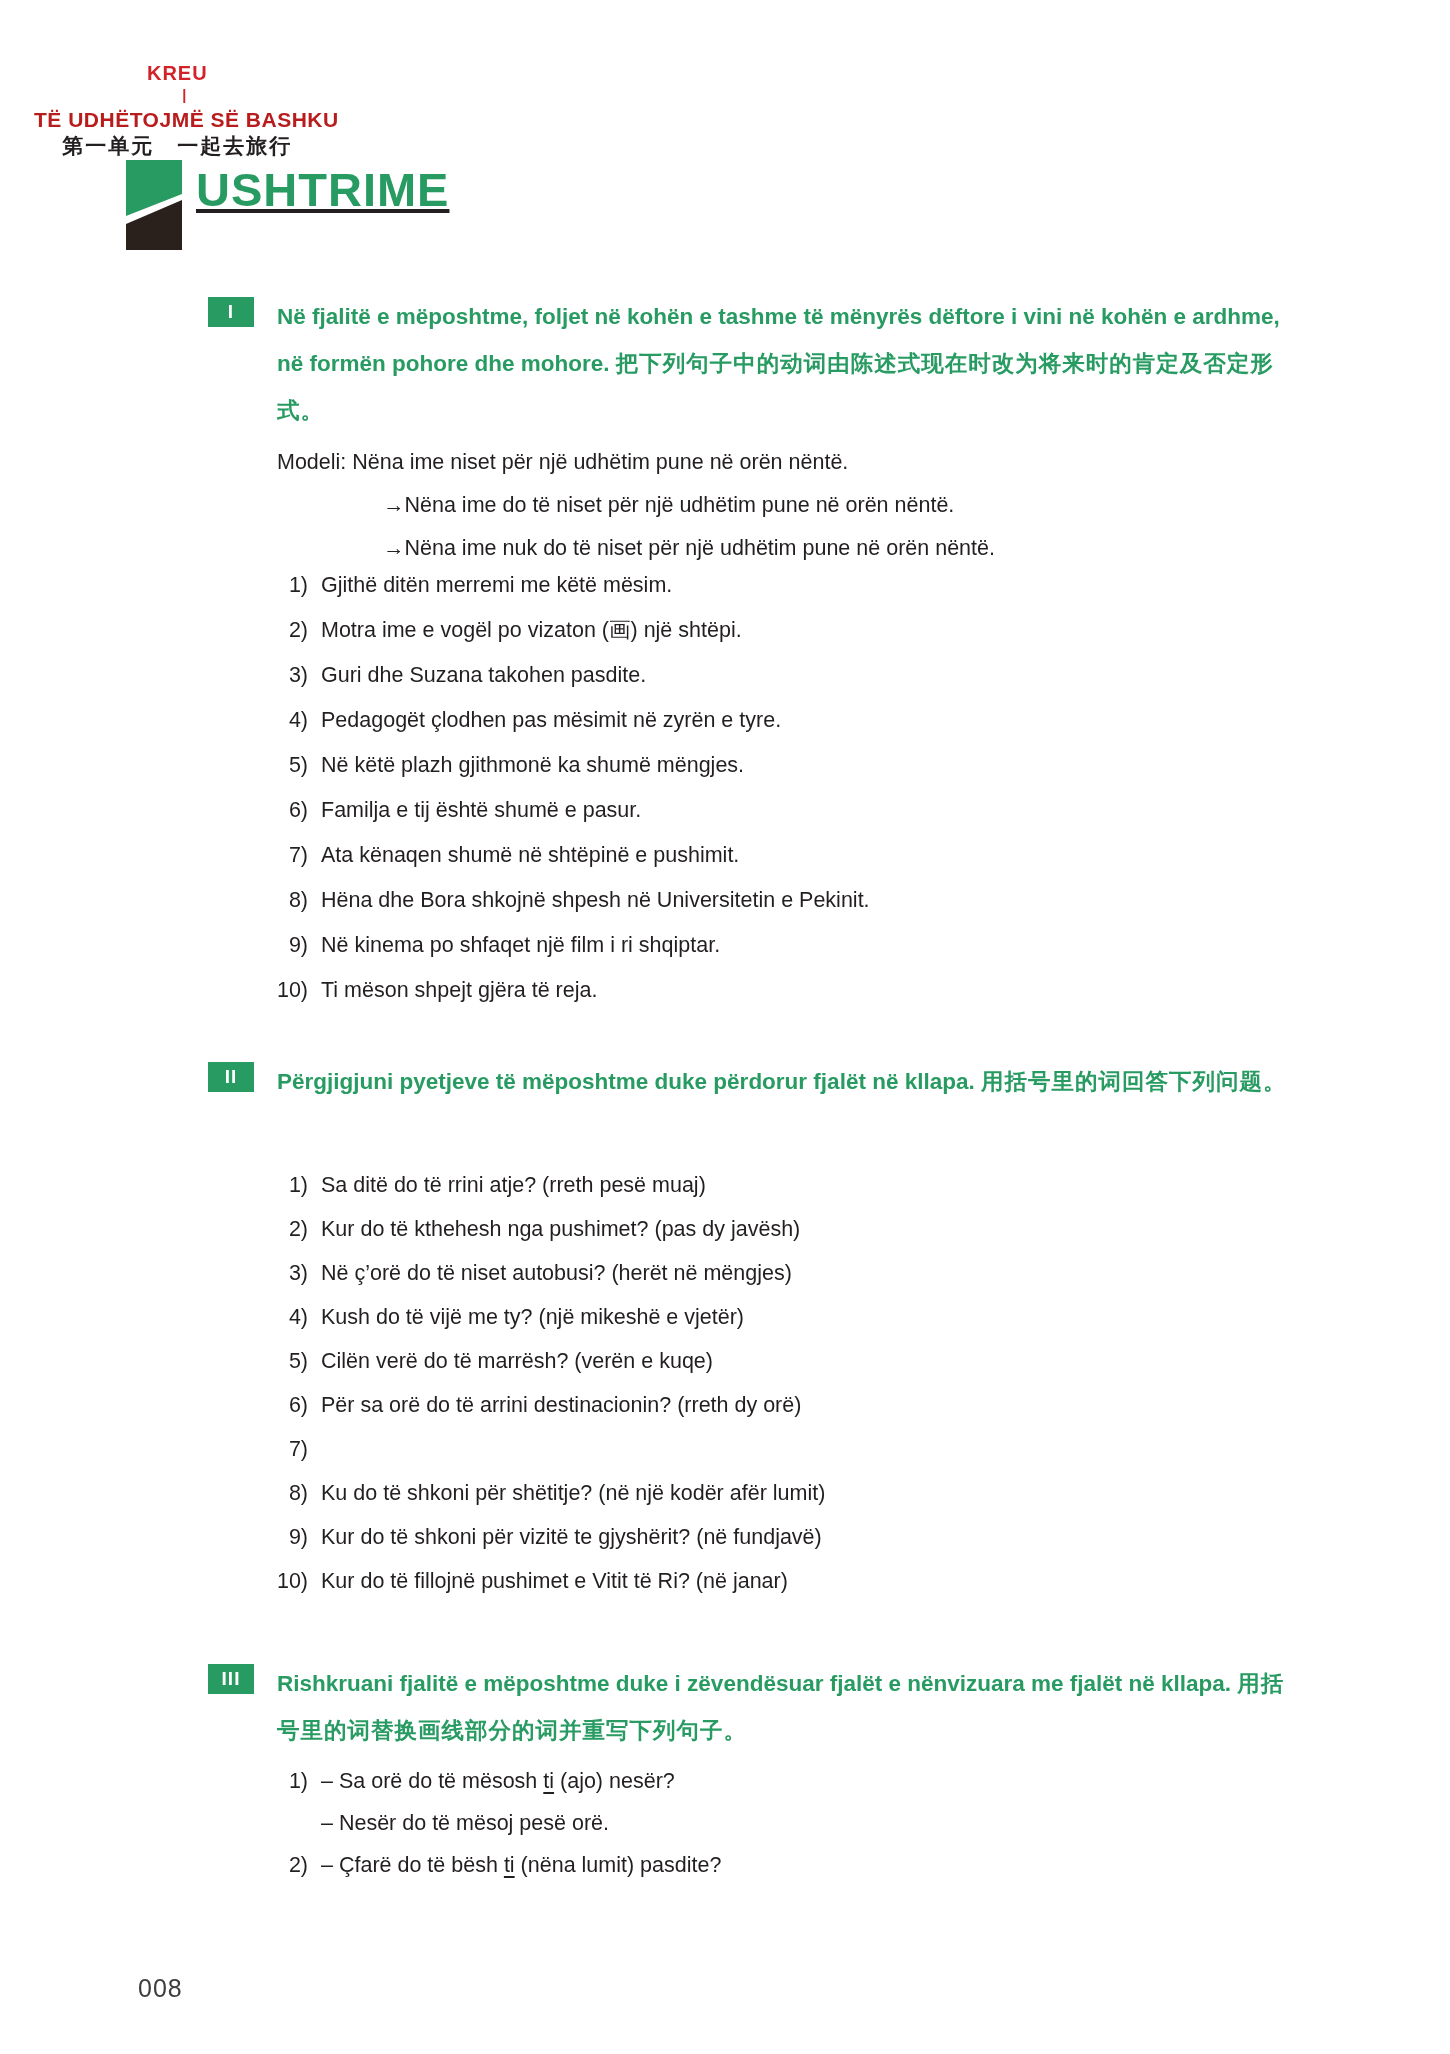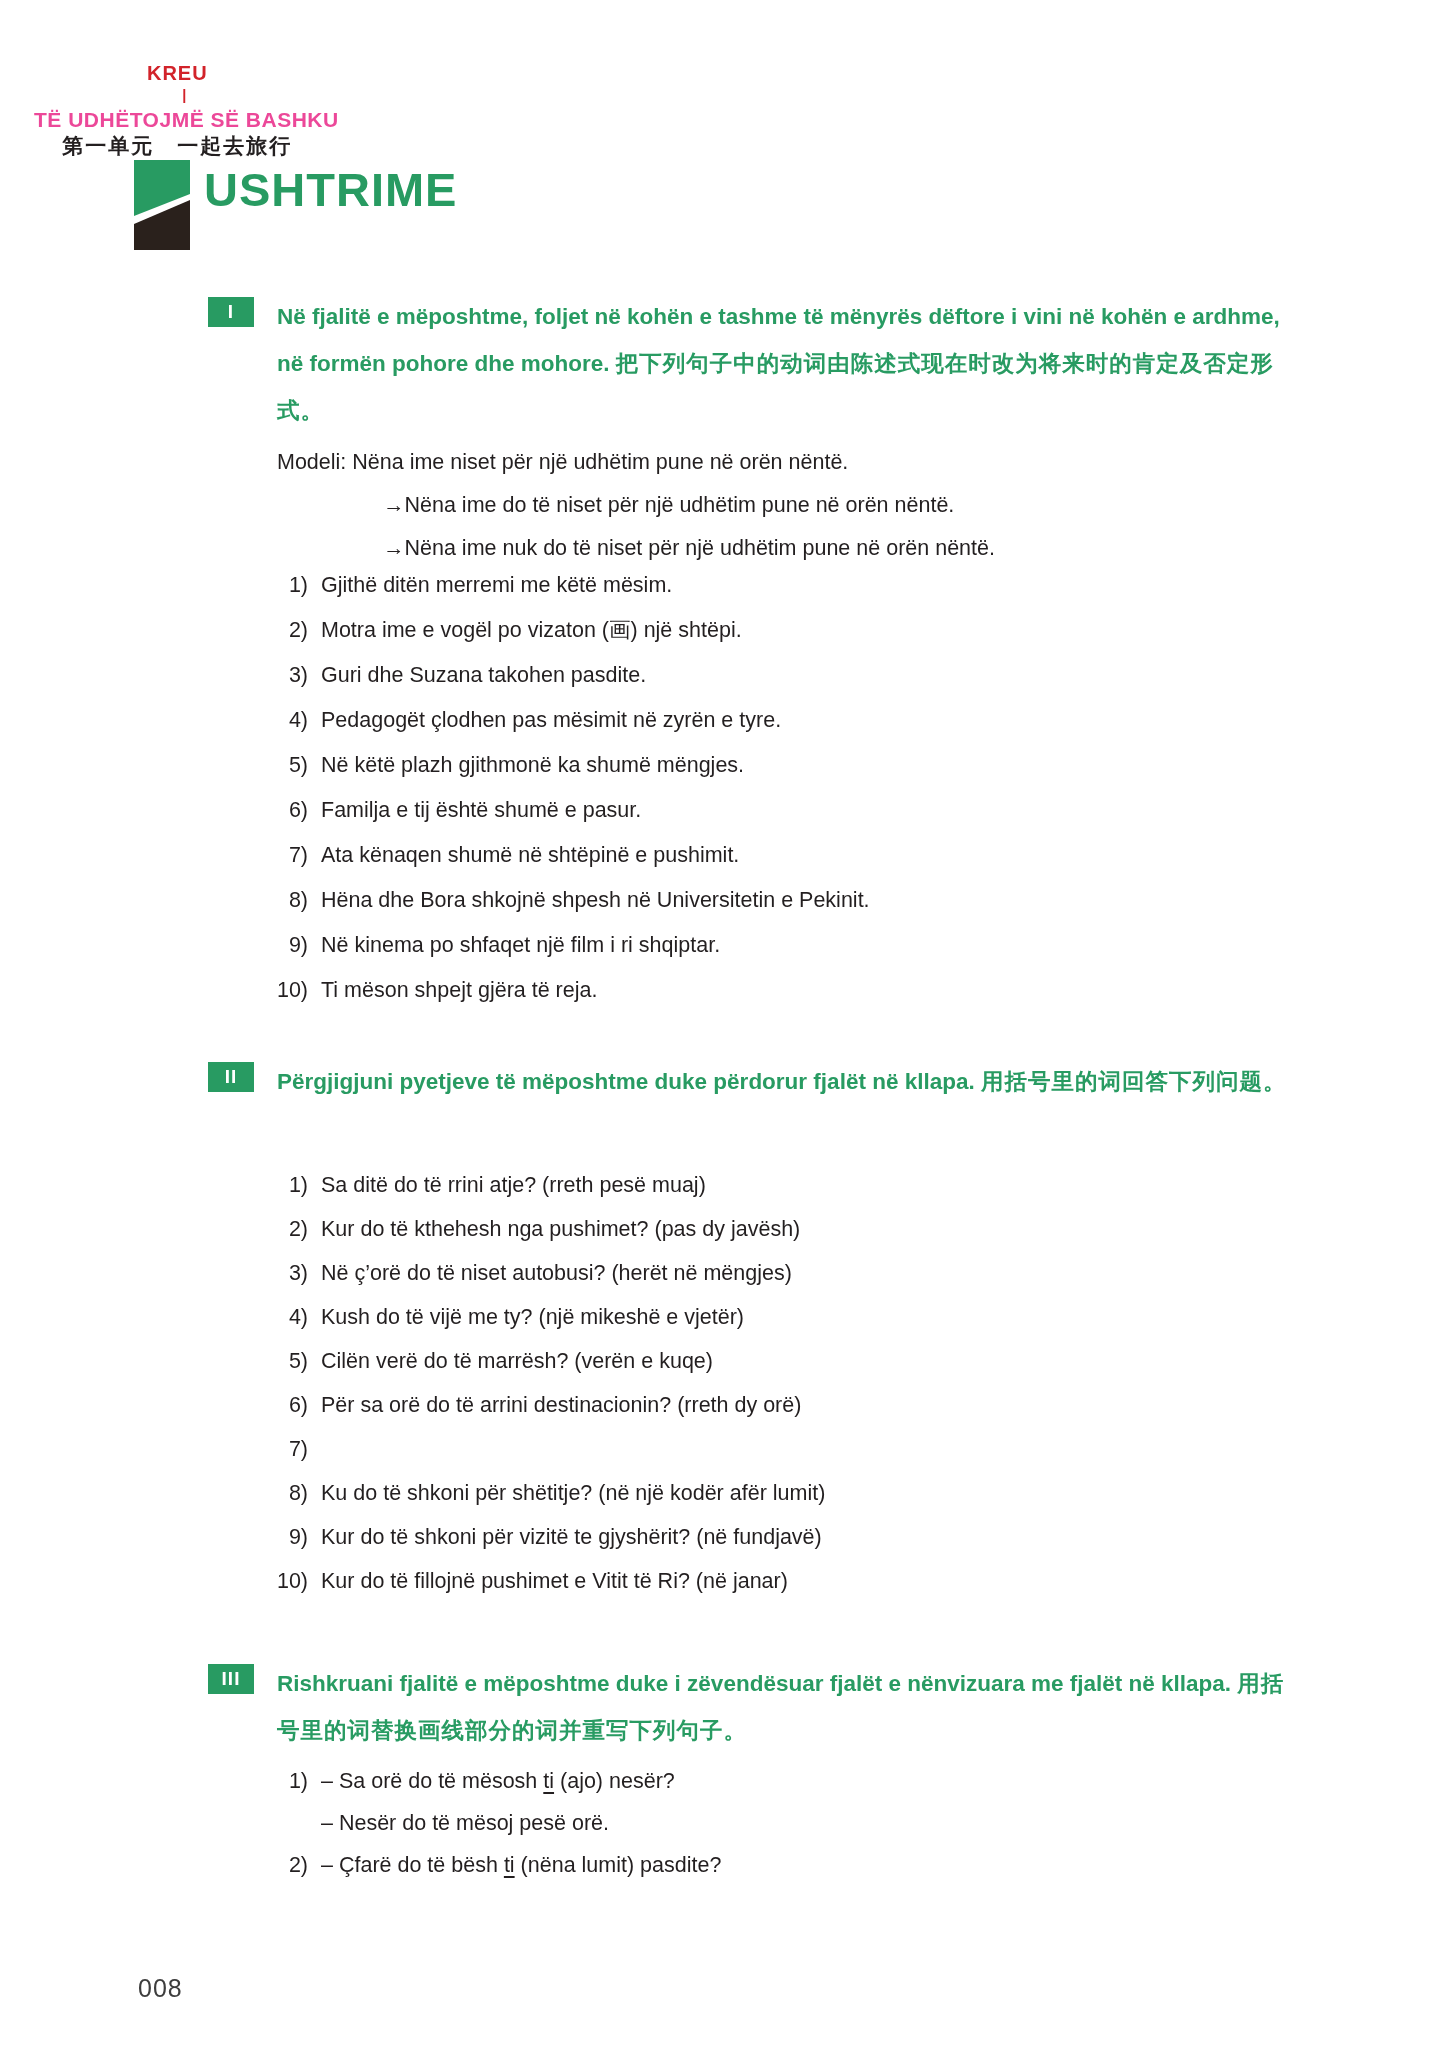--- a/index.html
+++ b/index.html
@@ -6,25 +6,25 @@
   .page {
     position:relative; width:1450px; height:2054px; background:#ffffff;
     font-family:"Liberation Sans","DejaVu Sans",sans-serif; color:#231f20; overflow:hidden;
   }
 
   
   .header { position:absolute; top:62px; left:0; display:flex; align-items:center; height:28px;flex-direction:column; }
   .header .ribbon { display:block; }
   .kreu { margin-left:16px; color:#d2232a; font-weight:bold; font-size:20px; letter-spacing:1px; }
   .chapnum { margin-left:30px; color:#d2232a; font-weight:normal; font-size:20px; }
-  .title-sq { margin-left:34px; color:#ec4899; font-weight:600; font-size:21px; letter-spacing:0.5px; }
+  .title-sq { margin-left:34px; color:#b91c1c; font-weight:600; font-size:21px; letter-spacing:0.5px; }
   .title-zh { margin-left:16px; color:#231f20; font-weight:bold; font-size:21px; letter-spacing:2px; }
 
   
-  .logo-block { position:absolute; left:134px; top:160px; display:flex; }
+  .logo-block { position:absolute; left:126px; top:160px; display:flex;text-decoration:underline; }
   .logo-icon { display:block; }
   .logo-text { margin-left:14px; margin-top:2px; color:#289b62; font-size:47px; font-weight:bold; letter-spacing:1px; line-height:56px; }
 
   
   .section { position:absolute; left:208px; width:1110px; }
   .badge {
     position:absolute; left:0; top:4px; width:46px; height:30px; background:#289b62;
     color:#ffffff; font-weight:bold; font-size:19px; letter-spacing:1px;
     display:flex; align-items:center; justify-content:center;
   }

